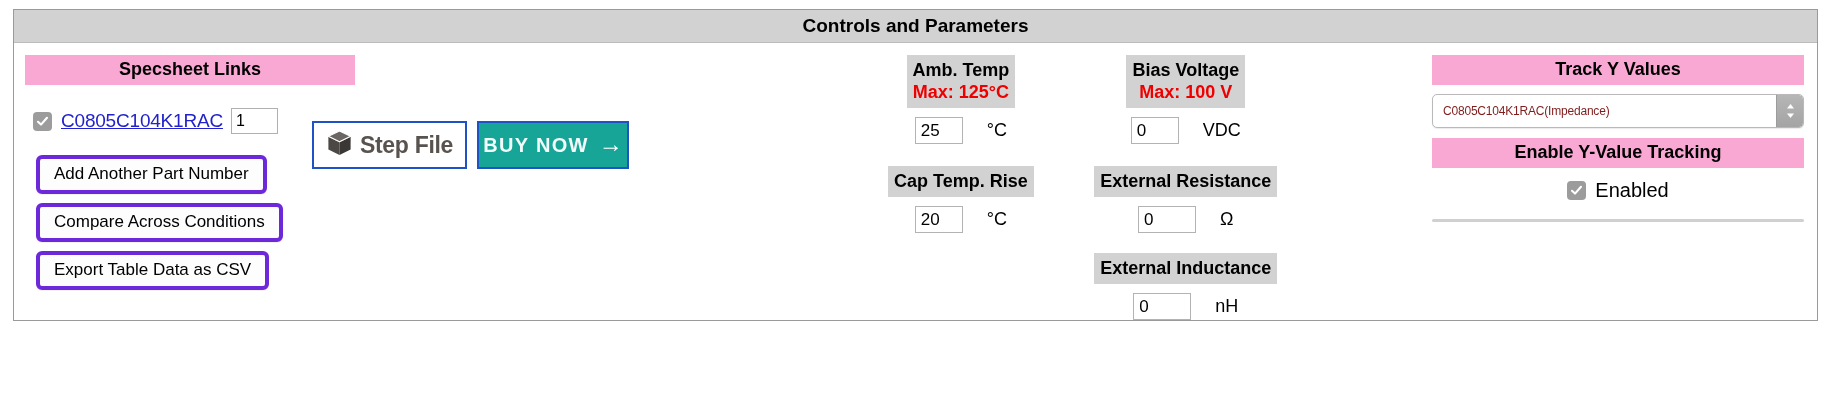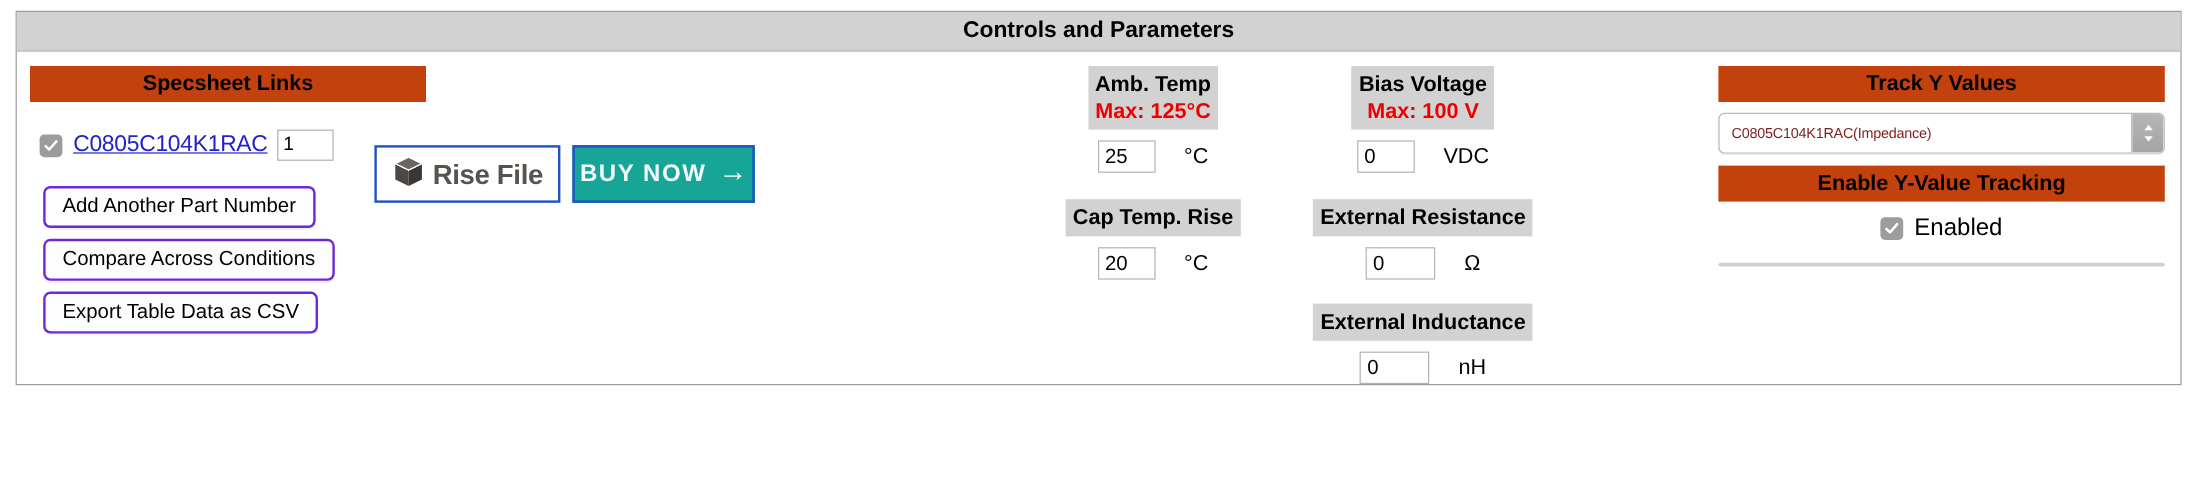--- a/index.html
+++ b/index.html
@@ -47,21 +47,21 @@
   }
 
   
   .col-spec {
     position: absolute;
     left: 11px;
     top: 12px;
     width: 330px;
   }
   .sec-header {
-    background: #c2410c;
+    background: #f9a8d4;
     text-align: center;
     font-size: 18px;
     font-weight: bold;
     color: #000;
     padding: 4px 0 5px 0;
     line-height: 21px;
   }
   .spec-row {
     display: flex;
     align-items: center;
@@ -99,21 +99,21 @@
     color: #000;
     padding: 0 4px;
     box-sizing: border-box;
     outline: none;
   }
 
   .btn-stack { margin-top: 20px; margin-left: 11px; }
   .lite-btn {
     display: block;
     background: #fdfdfd;
-    border: 2px solid #6d28d9;
+    border: 4px solid #6d28d9;
     border-radius: 6px;
     font-size: 17px;
     font-family: "Liberation Sans", sans-serif;
     color: #000;
     padding: 5px 14px 6px 14px;
     margin-bottom: 9px;
     box-shadow: 0 1px 1px rgba(0,0,0,0.06);
     cursor: pointer;
     text-align: center;
   }
@@ -310,21 +310,21 @@
 
       <div class="step-btn">
         <span>
           <svg width="27" height="28" viewBox="0 0 27 28" aria-hidden="true">
             <path d="M13.5 2 L24.6 7.3 L13.5 12.7 L2.4 7.3 Z" fill="#6b6663"></path>
             <path d="M2.4 7.8 L13.5 13.2 L13.5 26 L2.4 20.5 Z" fill="#4c4846"></path>
             <path d="M24.6 7.8 L13.5 13.2 L13.5 26 L24.6 20.5 Z" fill="#3a3735"></path>
             <path d="M13.5 2 L24.6 7.3 L13.5 12.7 L2.4 7.3 Z" fill="none" stroke="#ffffff" stroke-width="1.1"></path>
           </svg>
         </span>
-        <span class="lbl">Rise File</span>
+        <span class="lbl">Step File</span>
       </div>
 
       <div class="buy-btn">
         <span class="lbl">BUY NOW</span>
         <span class="arw">→</span>
       </div>
 
       <div class="params">
 
         <div class="prow">

